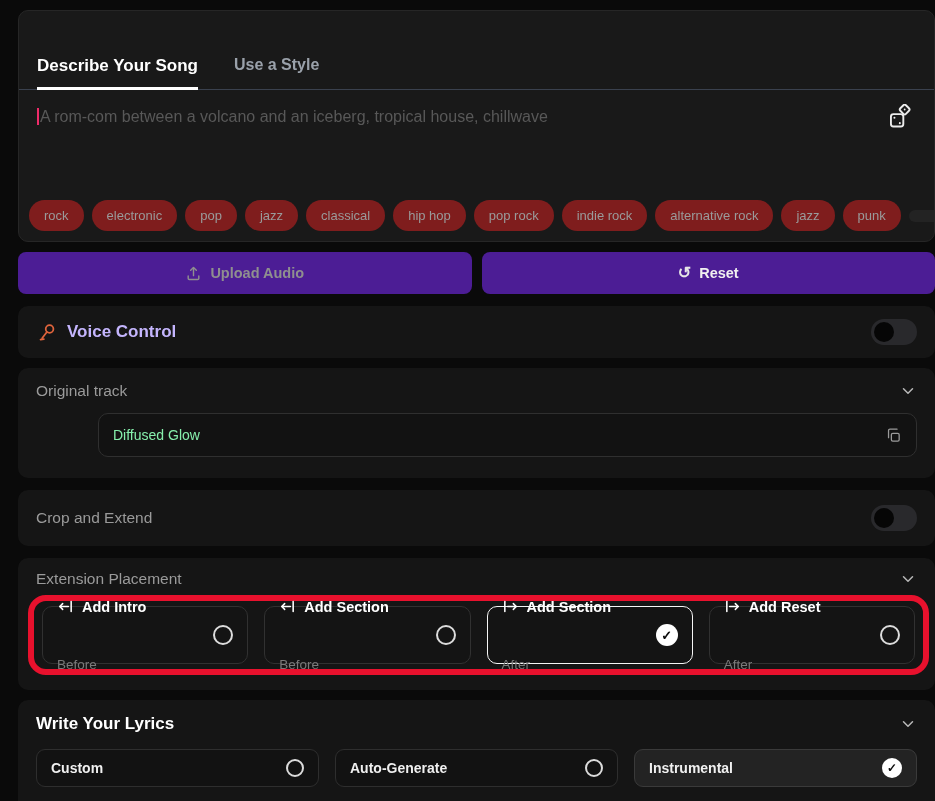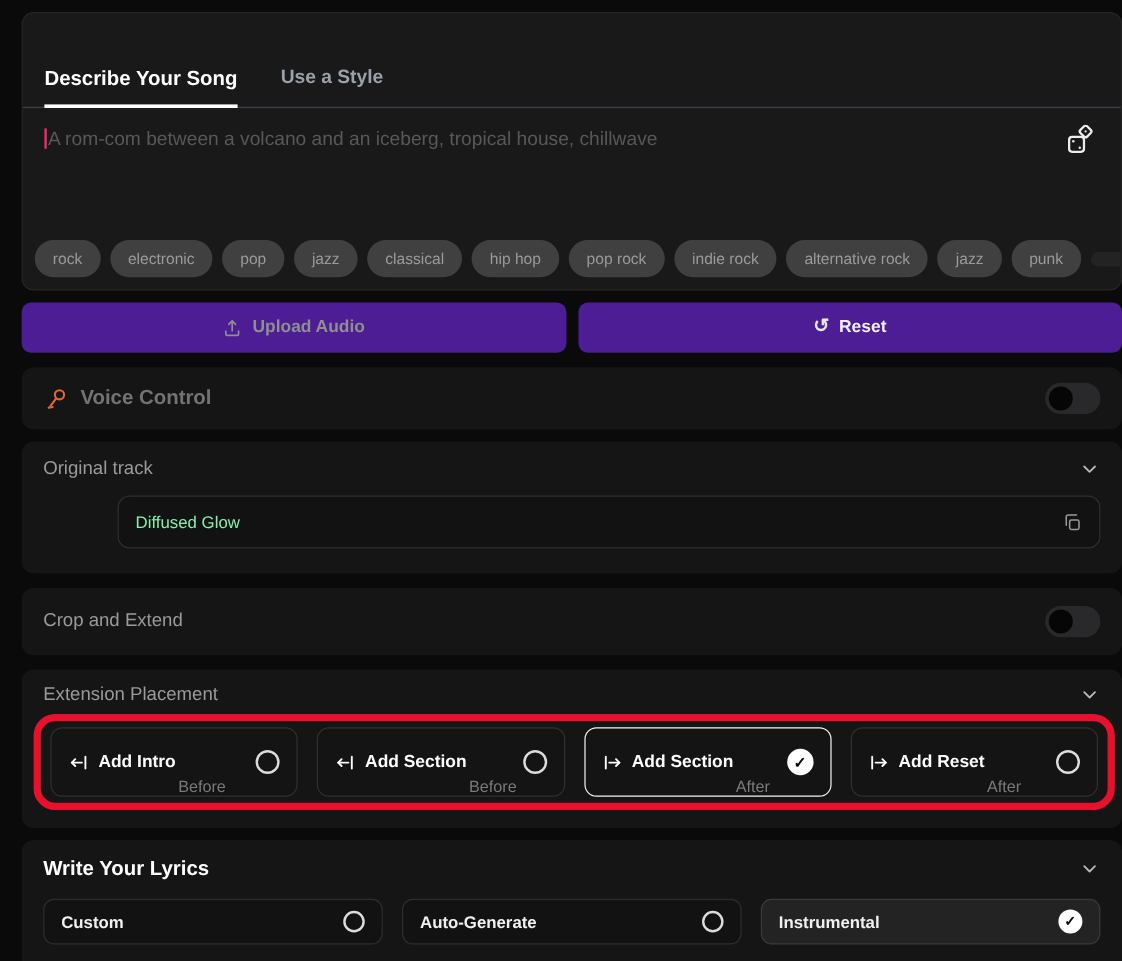--- a/index.html
+++ b/index.html
@@ -42,21 +42,21 @@
     display:inline-block; width:2px; height:17px;
     background:#ee2b69; vertical-align:-3px; margin-right:1px;
   }
   .dice-btn { background:none; border:none; cursor:pointer; padding:2px; margin-top:-4px; }
   .tags-row {
     display:flex; gap:8px; align-items:center;
     padding:0 0 10px 10px;
     white-space:nowrap; overflow:hidden;
   }
   .tag {
-    background:#404040; color:#9a9a9a;
+    background:#7f1d1d; color:#9a9a9a;
     font-size:13px; padding:8px 15px; border-radius:16px;
     flex:0 0 auto; cursor:pointer;
   }
   .tag-more {
     background:#232323; color:#e8e8e8; font-size:15px; font-weight:700;
     padding:6px 0; border-radius:16px; min-width:64px; text-align:center;
     flex:0 0 auto; cursor:pointer;
   }
 
   
@@ -74,21 +74,21 @@
 
   
   .card {
     background:#151515; border-radius:10px;
     padding:0 18px;
   }
   .row { display:flex; align-items:center; justify-content:space-between; }
 
   .voice-card { margin-top:12px; height:52px; display:flex; align-items:center; justify-content:space-between; }
   .voice-left { display:flex; align-items:center; gap:10px; }
-  .voice-title { font-size:17px; font-weight:700; color:#737373; }
+  .voice-title { font-size:17px; font-weight:700; color:#c4b5fd; }
 
   .toggle {
     width:46px; height:26px; border-radius:13px; background:#29292c;
     position:relative; cursor:pointer; flex:0 0 auto;
   }
   .toggle .knob {
     position:absolute; left:3px; top:3px; width:20px; height:20px;
     border-radius:50%; background:#060606;
   }
 
@@ -112,21 +112,21 @@
     padding:5px 8px;
   }
   .opt-row { display:flex; gap:16px; }
   .opt-card {
     flex:1; height:58px; background:#141414;
     border:1px solid #313131; border-radius:10px;
     display:flex; align-items:center; justify-content:space-between;
     padding:0 14px; cursor:pointer;
   }
   .opt-card.selected { border:1.5px solid #f5f5f5; }
-  .opt-text { display:flex; flex-direction:row; gap:2px; }
+  .opt-text { display:flex; flex-direction:column; gap:2px; }
   .opt-title-row { display:flex; align-items:center; gap:8px; }
   .opt-title { font-size:14.5px; font-weight:700; color:#ffffff; }
   .opt-sub { font-size:13.5px; color:#7a7a7a;margin-top:40px; }
 
   .radio {
     width:20px; height:20px; border-radius:50%;
     border:2px solid #dcdcdc; flex:0 0 auto;
   }
   .radio-checked {
     width:22px; height:22px; border-radius:50%; background:#ffffff;

